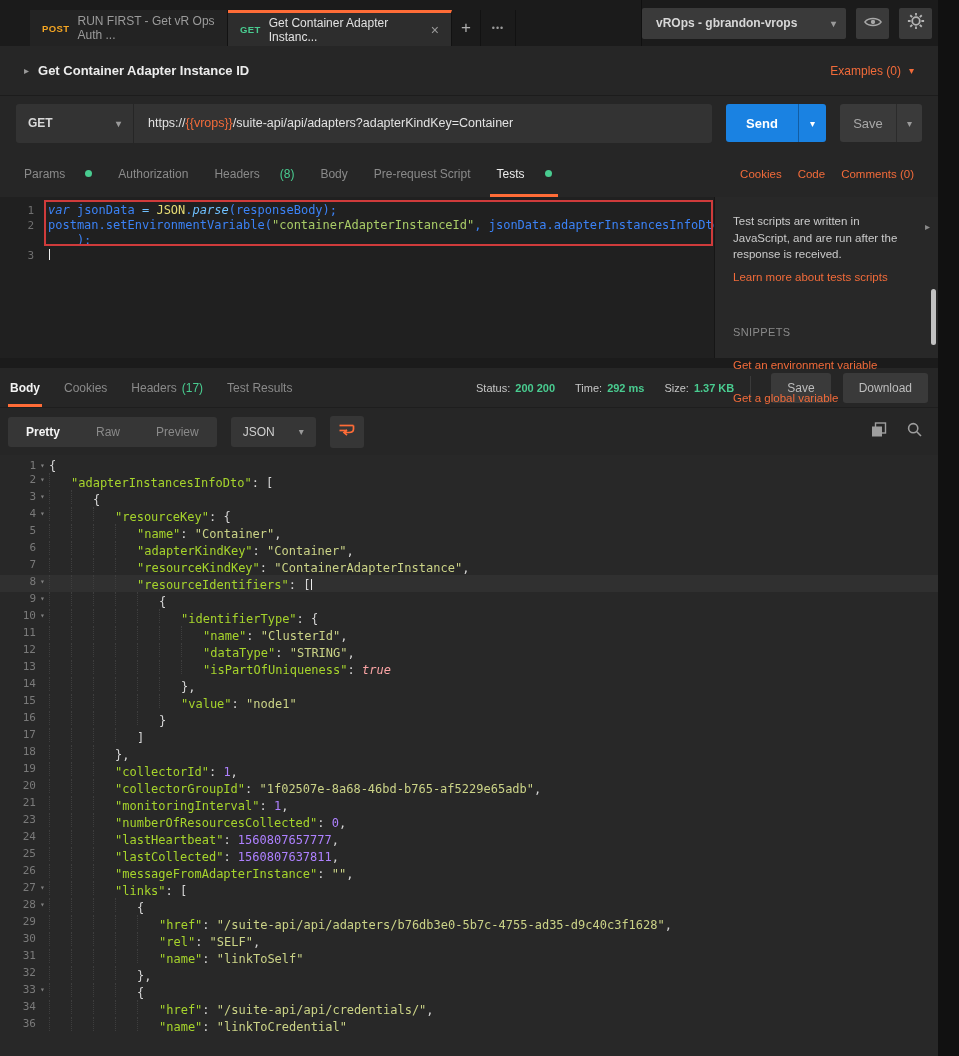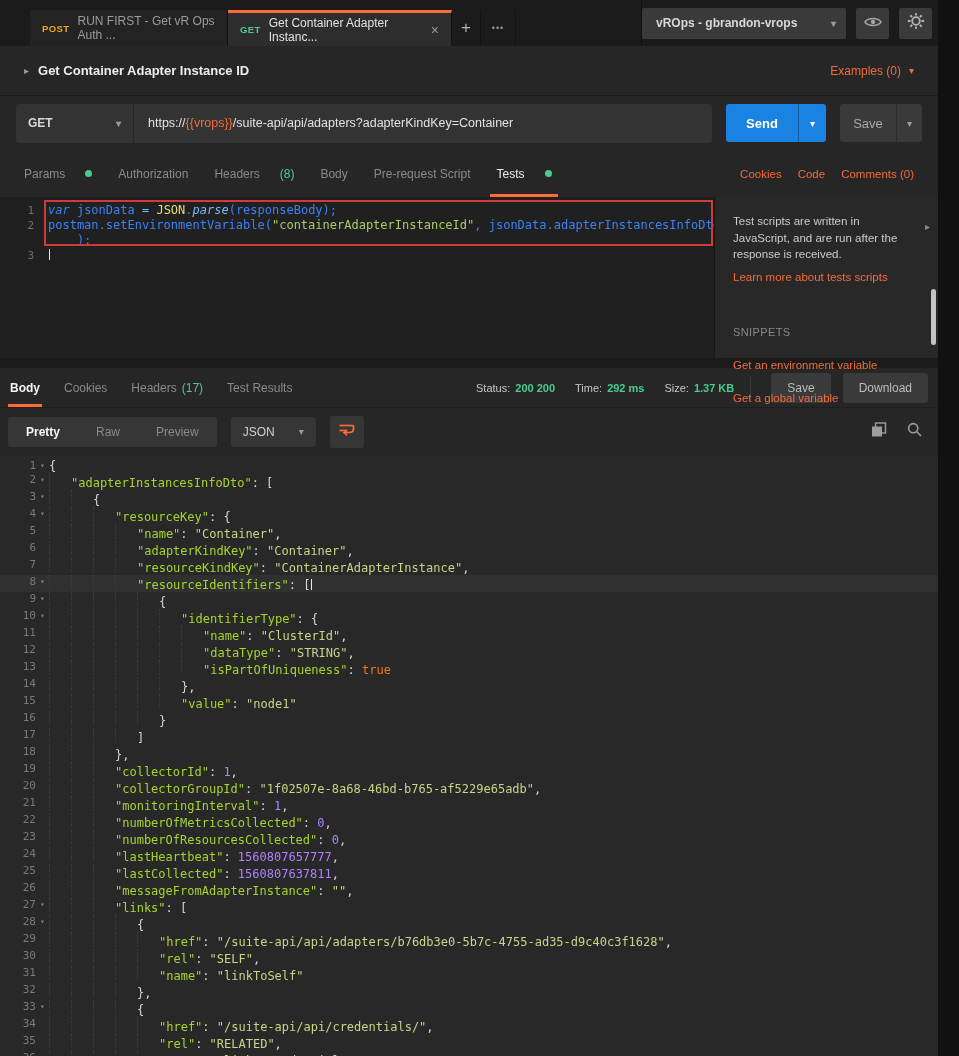--- a/index.html
+++ b/index.html
@@ -71,21 +71,21 @@
   .fold { flex:0 0 auto; color:#808080; font-size:8px; text-align:center; line-height:inherit; }
   .tok-kw { color:#3b82f6; font-style:italic; }
   .tok-op { color:#6fc1ff; }
   .tok-cls { color:#e6db74; }
   .tok-fn { color:#6fc1ff;font-style:italic; }
   .tok-str { color:#a9cc67; }
   .tok-pl { color:#3b82f6; }
   .tok-k { color:#a6d42c; }
   .tok-s { color:#cbd387; }
   .tok-num { color:#ae81ff; }
-  .tok-bool { color:#f97316; }
+  .tok-bool { color:#fca5a5;font-style:italic; }
   .tok-p { color:#d6d6d6; }
   .cursor { display:inline-block; width:1px; height:11px; background:#eee; margin-left:1px; vertical-align:-1px; }
 
   
   .editor-wrap { height:161px; display:flex; background:#202020; }
   .code-pane { width:714px; position:relative; padding-top:6px; overflow:hidden; }
   .code-pane .cl { line-height:15px; font-size:12px; }
   .code-pane .ln { width:34px; font-size:11px; }
   .code-pane .fold { width:14px; }
   .red-annotation { position:absolute; left:44px; top:3px; right:1px; height:46px;
@@ -353,30 +353,28 @@
       <div class="cl"><span class="ln">12</span><span class="fold"></span><span class="code"><span class="ig"></span><span class="ig"></span><span class="ig"></span><span class="ig"></span><span class="ig"></span><span class="ig"></span><span class="ig"></span><span class="tok-k">"dataType"</span><span class="tok-p">: </span><span class="tok-s">"STRING"</span><span class="tok-p">,</span></span></div>
       <div class="cl"><span class="ln">13</span><span class="fold"></span><span class="code"><span class="ig"></span><span class="ig"></span><span class="ig"></span><span class="ig"></span><span class="ig"></span><span class="ig"></span><span class="ig"></span><span class="tok-k">"isPartOfUniqueness"</span><span class="tok-p">: </span><span class="tok-bool">true</span></span></div>
       <div class="cl"><span class="ln">14</span><span class="fold"></span><span class="code"><span class="ig"></span><span class="ig"></span><span class="ig"></span><span class="ig"></span><span class="ig"></span><span class="ig"></span><span class="tok-p">},</span></span></div>
       <div class="cl"><span class="ln">15</span><span class="fold"></span><span class="code"><span class="ig"></span><span class="ig"></span><span class="ig"></span><span class="ig"></span><span class="ig"></span><span class="ig"></span><span class="tok-k">"value"</span><span class="tok-p">: </span><span class="tok-s">"node1"</span></span></div>
       <div class="cl"><span class="ln">16</span><span class="fold"></span><span class="code"><span class="ig"></span><span class="ig"></span><span class="ig"></span><span class="ig"></span><span class="ig"></span><span class="tok-p">}</span></span></div>
       <div class="cl"><span class="ln">17</span><span class="fold"></span><span class="code"><span class="ig"></span><span class="ig"></span><span class="ig"></span><span class="ig"></span><span class="tok-p">]</span></span></div>
       <div class="cl"><span class="ln">18</span><span class="fold"></span><span class="code"><span class="ig"></span><span class="ig"></span><span class="ig"></span><span class="tok-p">},</span></span></div>
       <div class="cl"><span class="ln">19</span><span class="fold"></span><span class="code"><span class="ig"></span><span class="ig"></span><span class="ig"></span><span class="tok-k">"collectorId"</span><span class="tok-p">: </span><span class="tok-num">1</span><span class="tok-p">,</span></span></div>
       <div class="cl"><span class="ln">20</span><span class="fold"></span><span class="code"><span class="ig"></span><span class="ig"></span><span class="ig"></span><span class="tok-k">"collectorGroupId"</span><span class="tok-p">: </span><span class="tok-s">"1f02507e-8a68-46bd-b765-af5229e65adb"</span><span class="tok-p">,</span></span></div>
       <div class="cl"><span class="ln">21</span><span class="fold"></span><span class="code"><span class="ig"></span><span class="ig"></span><span class="ig"></span><span class="tok-k">"monitoringInterval"</span><span class="tok-p">: </span><span class="tok-num">1</span><span class="tok-p">,</span></span></div>
-      <div class="cl"><span class="ln">22</span><span class="fold"></span><span class="code"><span class="ig"></span><span class="ig"></span><span class="ig"></span><span class="tok-k">"numberOfMetricsCollected"</span><span class="tok-p">: </span><span class="tok-num">0</span><span class="tok-p">,</span></span></div>
       <div class="cl"><span class="ln">23</span><span class="fold"></span><span class="code"><span class="ig"></span><span class="ig"></span><span class="ig"></span><span class="tok-k">"numberOfResourcesCollected"</span><span class="tok-p">: </span><span class="tok-num">0</span><span class="tok-p">,</span></span></div>
       <div class="cl"><span class="ln">24</span><span class="fold"></span><span class="code"><span class="ig"></span><span class="ig"></span><span class="ig"></span><span class="tok-k">"lastHeartbeat"</span><span class="tok-p">: </span><span class="tok-num">1560807657777</span><span class="tok-p">,</span></span></div>
       <div class="cl"><span class="ln">25</span><span class="fold"></span><span class="code"><span class="ig"></span><span class="ig"></span><span class="ig"></span><span class="tok-k">"lastCollected"</span><span class="tok-p">: </span><span class="tok-num">1560807637811</span><span class="tok-p">,</span></span></div>
       <div class="cl"><span class="ln">26</span><span class="fold"></span><span class="code"><span class="ig"></span><span class="ig"></span><span class="ig"></span><span class="tok-k">"messageFromAdapterInstance"</span><span class="tok-p">: </span><span class="tok-s">""</span><span class="tok-p">,</span></span></div>
       <div class="cl"><span class="ln">27</span><span class="fold">▾</span><span class="code"><span class="ig"></span><span class="ig"></span><span class="ig"></span><span class="tok-k">"links"</span><span class="tok-p">: </span><span class="tok-p">[</span></span></div>
       <div class="cl"><span class="ln">28</span><span class="fold">▾</span><span class="code"><span class="ig"></span><span class="ig"></span><span class="ig"></span><span class="ig"></span><span class="tok-p">{</span></span></div>
       <div class="cl"><span class="ln">29</span><span class="fold"></span><span class="code"><span class="ig"></span><span class="ig"></span><span class="ig"></span><span class="ig"></span><span class="ig"></span><span class="tok-k">"href"</span><span class="tok-p">: </span><span class="tok-s">"/suite-api/api/adapters/b76db3e0-5b7c-4755-ad35-d9c40c3f1628"</span><span class="tok-p">,</span></span></div>
       <div class="cl"><span class="ln">30</span><span class="fold"></span><span class="code"><span class="ig"></span><span class="ig"></span><span class="ig"></span><span class="ig"></span><span class="ig"></span><span class="tok-k">"rel"</span><span class="tok-p">: </span><span class="tok-s">"SELF"</span><span class="tok-p">,</span></span></div>
       <div class="cl"><span class="ln">31</span><span class="fold"></span><span class="code"><span class="ig"></span><span class="ig"></span><span class="ig"></span><span class="ig"></span><span class="ig"></span><span class="tok-k">"name"</span><span class="tok-p">: </span><span class="tok-s">"linkToSelf"</span></span></div>
       <div class="cl"><span class="ln">32</span><span class="fold"></span><span class="code"><span class="ig"></span><span class="ig"></span><span class="ig"></span><span class="ig"></span><span class="tok-p">},</span></span></div>
       <div class="cl"><span class="ln">33</span><span class="fold">▾</span><span class="code"><span class="ig"></span><span class="ig"></span><span class="ig"></span><span class="ig"></span><span class="tok-p">{</span></span></div>
       <div class="cl"><span class="ln">34</span><span class="fold"></span><span class="code"><span class="ig"></span><span class="ig"></span><span class="ig"></span><span class="ig"></span><span class="ig"></span><span class="tok-k">"href"</span><span class="tok-p">: </span><span class="tok-s">"/suite-api/api/credentials/"</span><span class="tok-p">,</span></span></div>
-      <div class="cl"><span class="ln">35</span><span class="fold"></span><span class="code"><span class="ig"></span><span class="ig"></span><span class="ig"></span><span class="ig"></span><span class="ig"></span><span class="tok-k">"rel"</span><span class="tok-p">: </span><span class="tok-s">"RELATED"</span><span class="tok-p">,</span></span></div>
       <div class="cl"><span class="ln">36</span><span class="fold"></span><span class="code"><span class="ig"></span><span class="ig"></span><span class="ig"></span><span class="ig"></span><span class="ig"></span><span class="tok-k">"name"</span><span class="tok-p">: </span><span class="tok-s">"linkToCredential"</span></span></div>
     </div>
 
 </div>
 
 </body></html>

